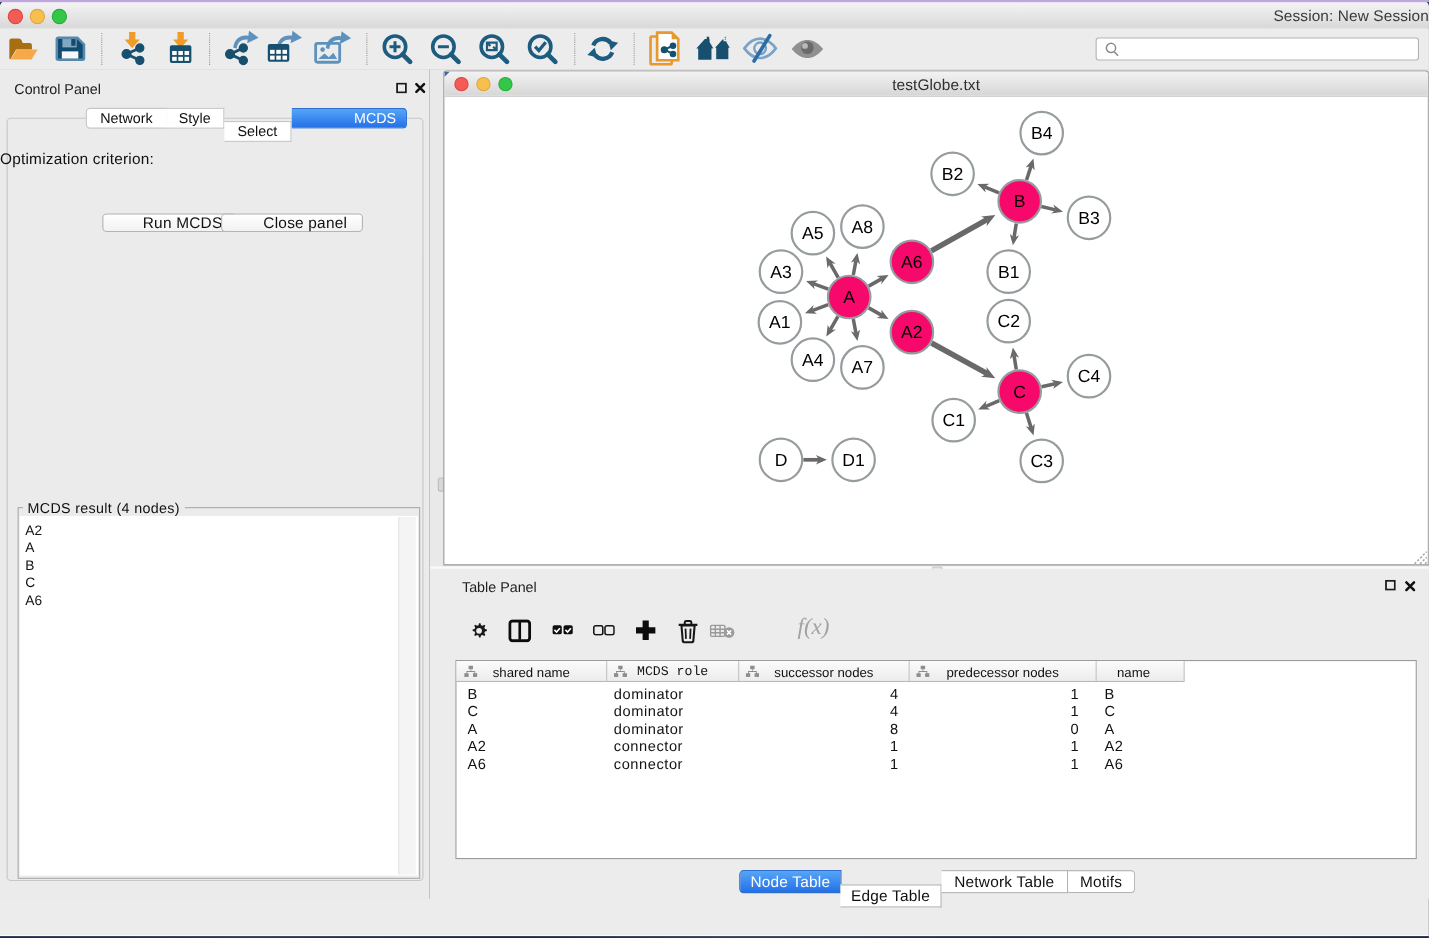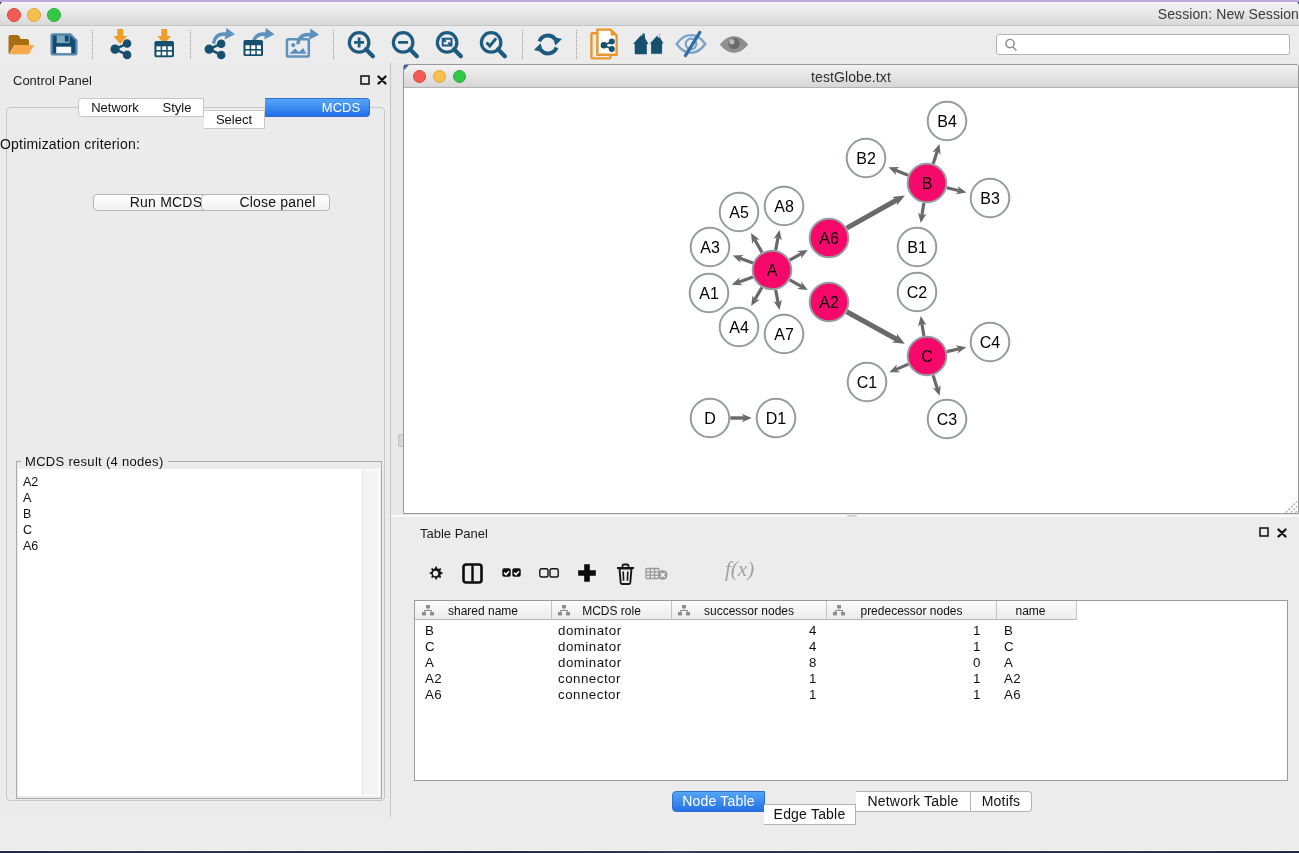--- a/index.html
+++ b/index.html
@@ -377,21 +377,21 @@
             </svg>
           <span class="abs" style="left:0;top:2.5px;width:136px;text-align:center;">shared name</span>
           <svg class="abs" style="left:143px;top:4px;" width="12" height="11" viewBox="0 0 12 11">
               <g fill="#8d8d8d">
                 <rect x="4" y="0" width="4" height="3.4"></rect>
                 <rect x="0" y="7" width="4" height="3.4"></rect>
                 <rect x="8" y="7" width="4" height="3.4"></rect>
                 <path d="M5.7 3.4 h.7 V5 H10 v2 h-.8 V6 H2.8 v1 H2 V5 h3.7 Z"></path>
               </g>
             </svg>
-          <span class="abs" style="left:137px;top:2.5px;width:119px;text-align:center;">MCDS role</span>
+          <span class="abs" style="left:137px;top:2.5px;width:119px;text-align:center;font-family:Liberation Mono, monospace;">MCDS role</span>
           <svg class="abs" style="left:263px;top:4px;" width="12" height="11" viewBox="0 0 12 11">
               <g fill="#8d8d8d">
                 <rect x="4" y="0" width="4" height="3.4"></rect>
                 <rect x="0" y="7" width="4" height="3.4"></rect>
                 <rect x="8" y="7" width="4" height="3.4"></rect>
                 <path d="M5.7 3.4 h.7 V5 H10 v2 h-.8 V6 H2.8 v1 H2 V5 h3.7 Z"></path>
               </g>
             </svg>
           <span class="abs" style="left:257px;top:2.5px;width:154px;text-align:center;">successor nodes</span>
           <svg class="abs" style="left:418px;top:4px;" width="12" height="11" viewBox="0 0 12 11">

